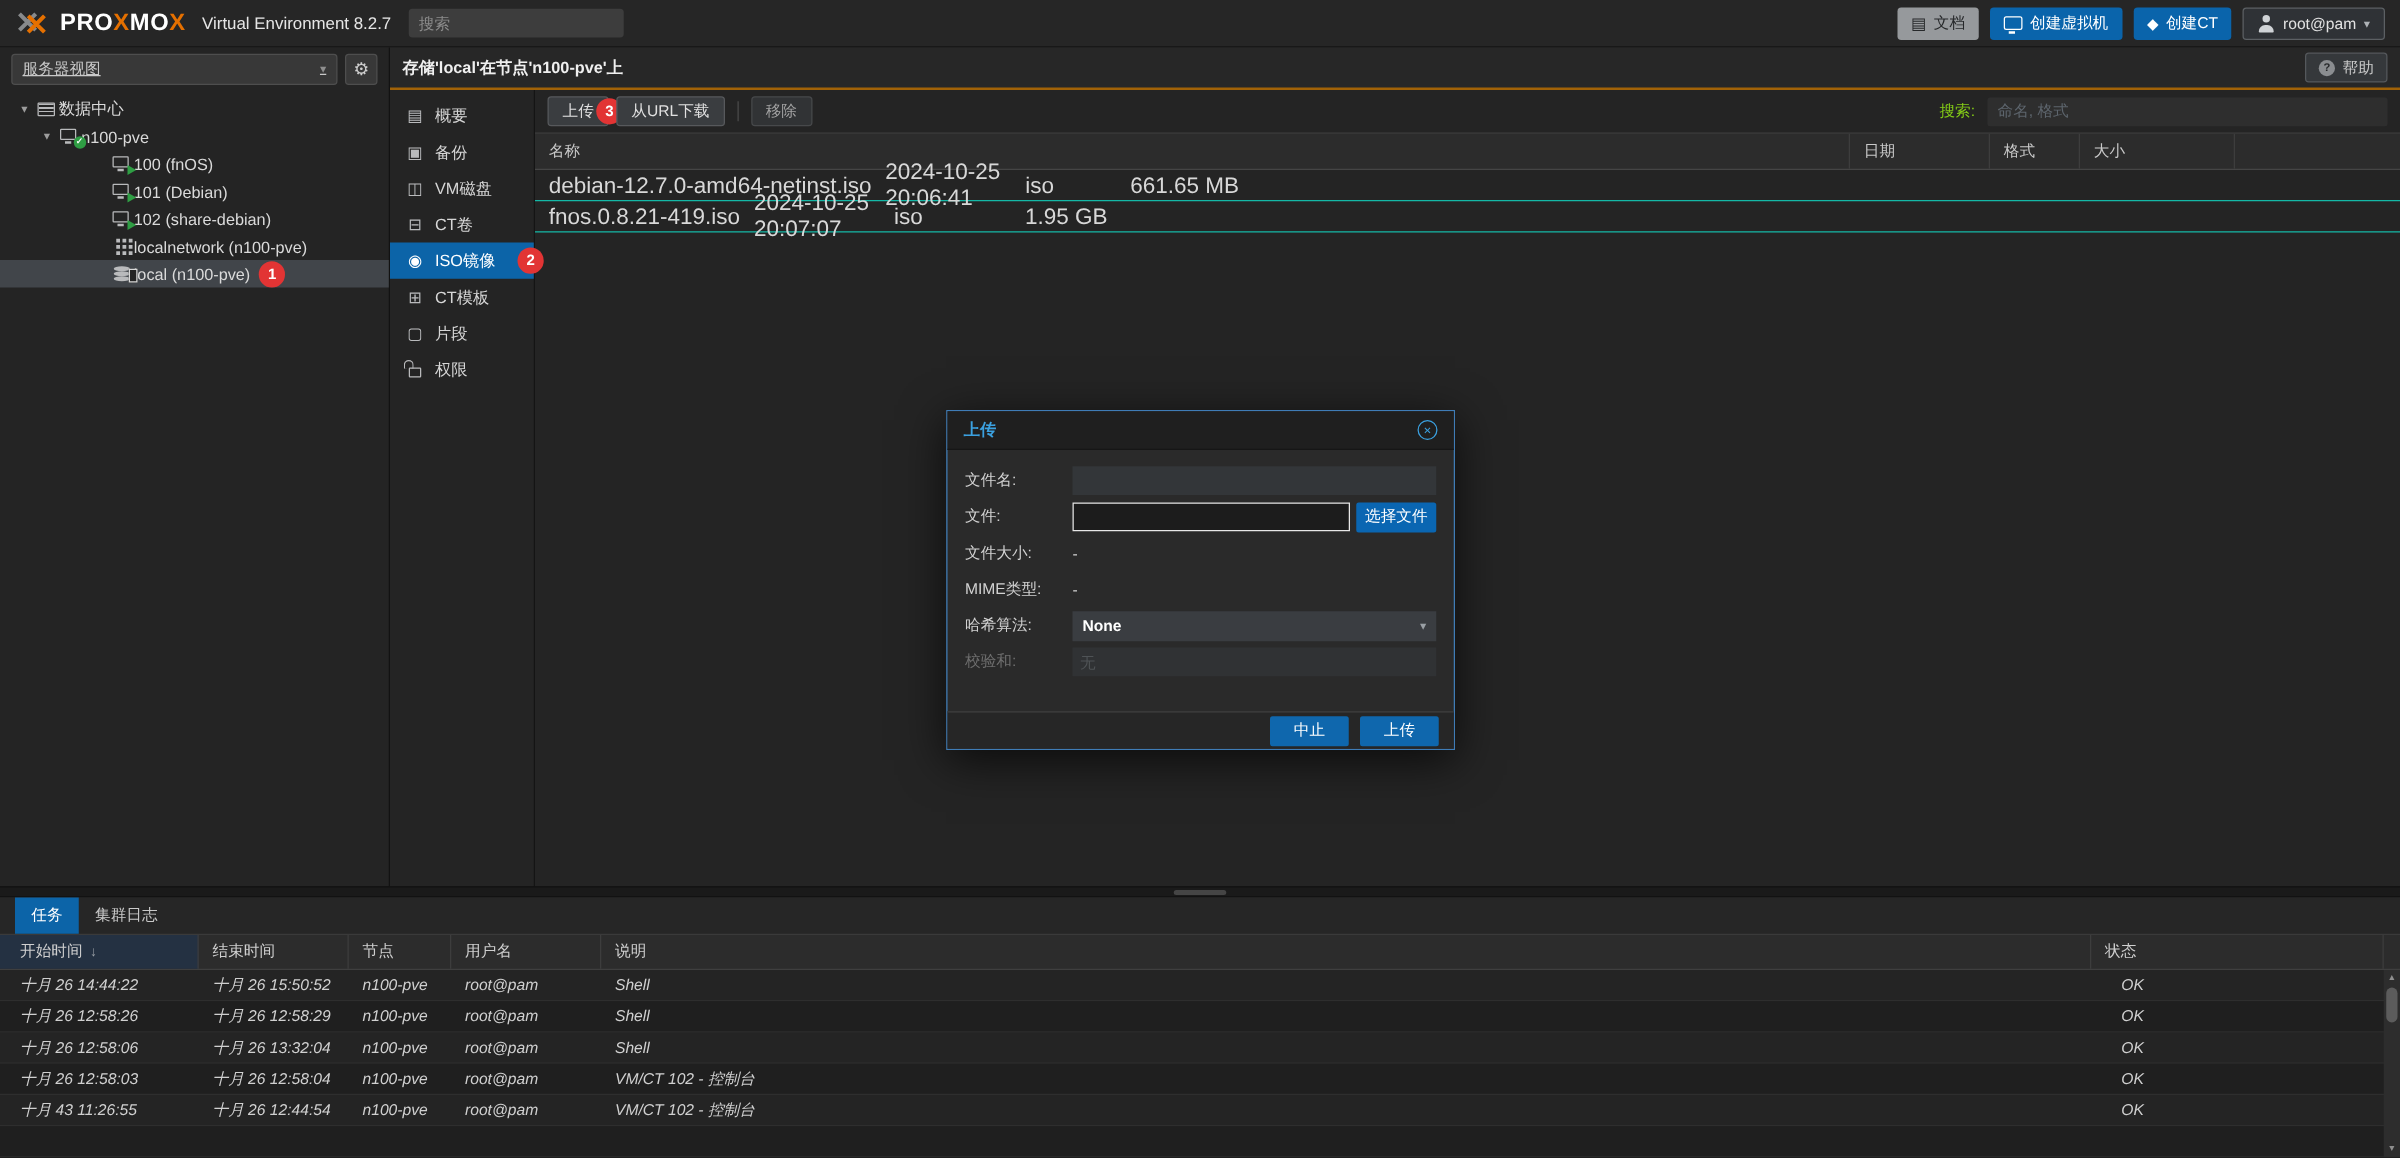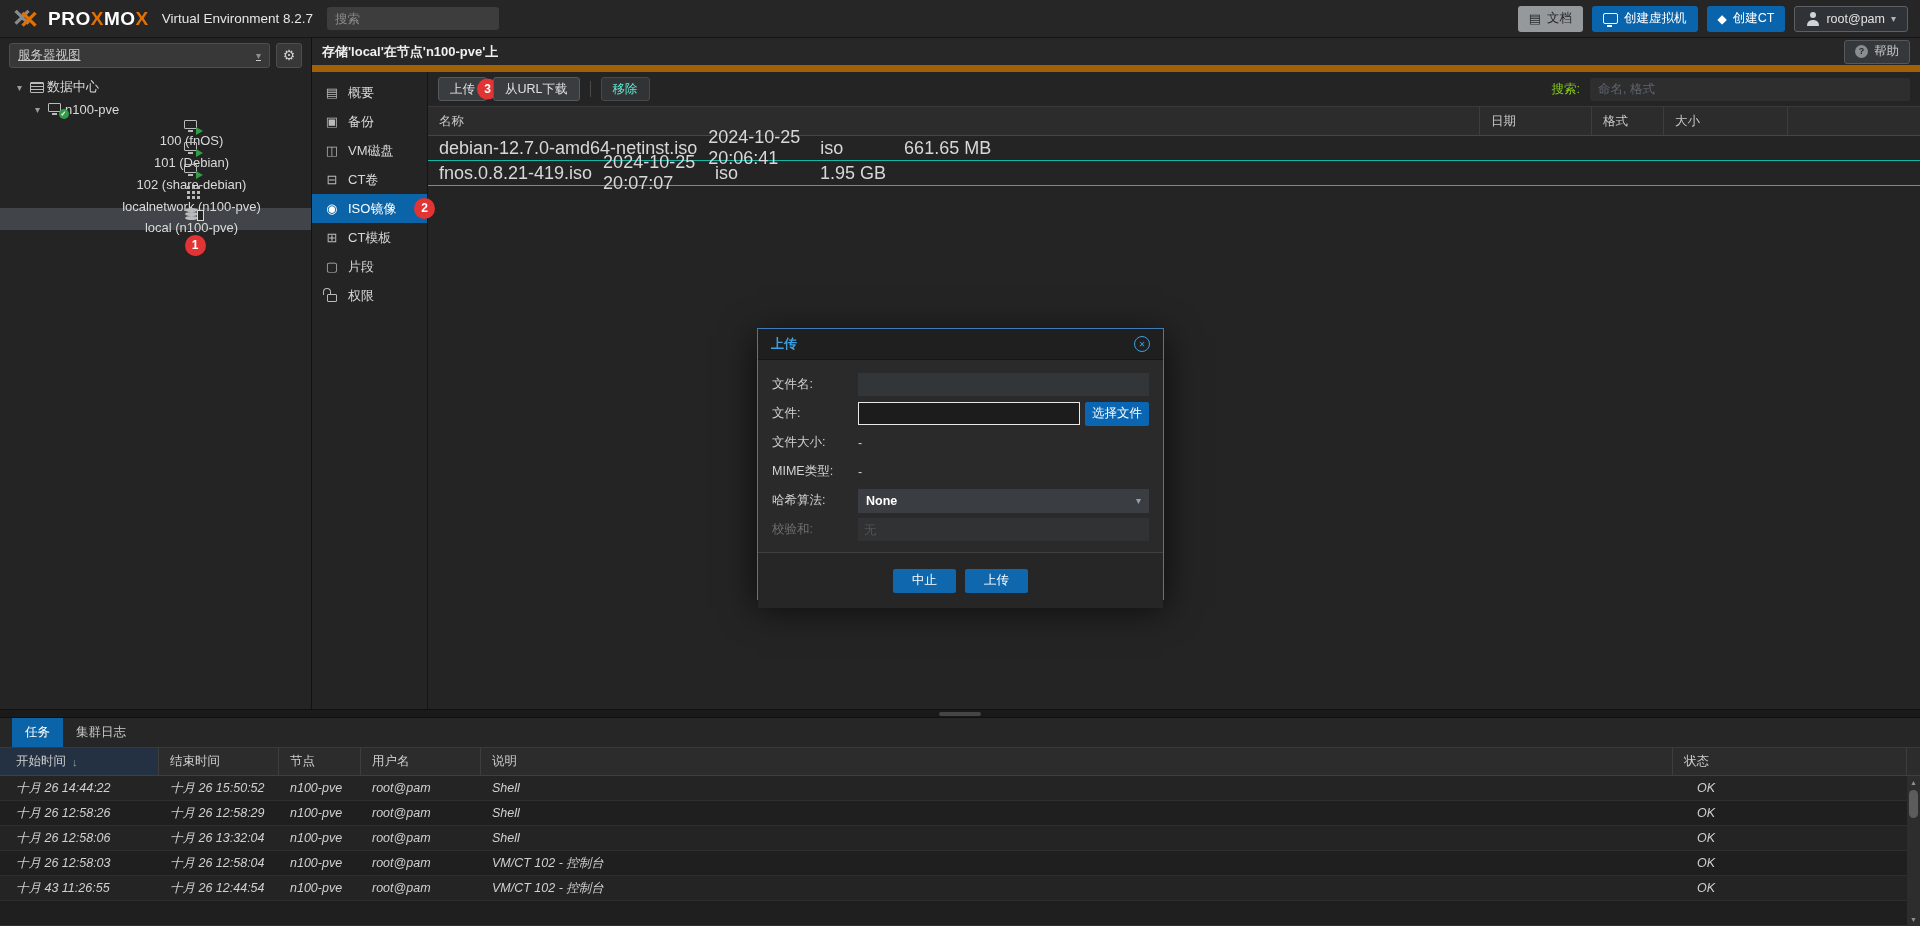--- a/index.html
+++ b/index.html
@@ -47,42 +47,42 @@
     display:flex; align-items:center; padding:0 8px; color:#c9c9c9; font-size:12.5px; cursor:pointer;text-decoration:underline; }
   .viewcombo .cc { margin-left:auto; font-size:10px; color:#8f8f8f; }
   .gearbtn { width:26px; height:25px; background:#383838; border:1px solid #4e4e4e; border-radius:3px;
     display:flex; align-items:center; justify-content:center; color:#cfcfcf; font-size:14px; cursor:pointer; }
   .tree { padding-top:4px; }
   .trow { height:22px; display:flex; align-items:center; font-size:13px; color:#dadada; cursor:pointer; }
   .trow.sel { background:#41454a; }
   .trow .caret { width:15px; text-align:center; font-size:10px; color:#9c9c9c; flex:none; }
   .trow .spacer { width:15px; flex:none; }
   .ticon { width:20px; display:flex; align-items:center; justify-content:center; flex:none; position:relative; }
-  .lvl0 { padding-left:12px; } .lvl1 { padding-left:30px; } .lvl2 { padding-left:72px;flex-direction:column; }
+  .lvl0 { padding-left:12px; } .lvl1 { padding-left:30px; } .lvl2 { padding-left:72px; }
   .ic-dc { width:14px; height:11px; border:1px solid #b9babc;
     background:repeating-linear-gradient(180deg,#b9babc 0 1px,transparent 1px 3px); border-radius:1px; }
   .ic-vm { position:relative; width:15px; height:13px; }
   .ic-vm .scr { position:absolute; left:0; top:0; width:13px; height:9px; border:1.5px solid #b9babc; border-radius:1px; }
   .ic-vm .stand { position:absolute; left:4px; top:10px; width:5px; height:2px; background:#b9babc; }
   .ic-vm .play { position:absolute; right:-4px; bottom:-2px; width:0; height:0;
     border-left:7px solid #2f9e44; border-top:4.5px solid transparent; border-bottom:4.5px solid transparent; }
   .ic-vm .check { position:absolute; right:-6px; bottom:-3px; width:10px; height:10px; border-radius:50%;
     background:#2f9e44; color:#fff; font-size:7px; line-height:10px; text-align:center; font-weight:bold; }
   .ic-net { width:3px; height:3px; background:#b9babc; margin:0 6px 10px 0;
     box-shadow:5px 0 #b9babc,10px 0 #b9babc,0 5px #b9babc,5px 5px #b9babc,10px 5px #b9babc,0 10px #b9babc,5px 10px #b9babc,10px 10px #b9babc; }
   .ic-db { position:relative; width:13px; height:4px; border-radius:50%; background:#b9babc;
     box-shadow:0 4px 0 #b9babc,0 8px 0 #b9babc; margin-bottom:8px; }
   .ic-db::after { content:""; position:absolute; right:-6px; top:2px; width:5px; height:9px;
     border:1px solid #d9d9d9; background:#242424; }
   .badge { min-width:21px; height:21px; border-radius:50%; background:#e23434; color:#fff;
     font-size:12px; font-weight:bold; line-height:21px; text-align:center; margin-left:7px; flex:none; }
 
   
   .right { flex:1; display:flex; flex-direction:column; min-width:0; }
-  .chead { height:34px; flex:none; border-bottom:7px solid #a16207; display:flex; align-items:center;
+  .chead { height:34px; flex:none; border-bottom:2px solid #a16207; display:flex; align-items:center;
     padding:0 10px; background:#272727; }
   .ctitle { font-weight:bold; color:#efefef; font-size:13px; }
   .helpbtn { margin-left:auto; height:24px; background:#35383b; border:1px solid #55585c; border-radius:3px;
     color:#c8c8c8; display:flex; align-items:center; gap:6px; padding:0 10px; font-size:12.5px; cursor:pointer; }
   .ic-q { width:13px; height:13px; border-radius:50%; background:#8a8d90; color:#26282a; font-size:9px;
     font-weight:bold; line-height:13px; text-align:center; }
   .ic-q::before { content:"?"; }
   .cbody { flex:1; display:flex; min-height:0; }
 
   
@@ -95,21 +95,21 @@
   .nitem .badge { position:absolute; right:-8px; top:4px; }
   .ic-lock { position:relative; width:10px; height:8px; border:1.5px solid #b9babc; border-radius:1px; margin-top:5px; }
   .ic-lock::before { content:""; position:absolute; width:6px; height:6px; border:1.5px solid #b9babc;
     border-bottom:none; border-radius:4px 4px 0 0; left:-5px; top:-7px; }
 
   
   .storage { flex:1; display:flex; flex-direction:column; min-width:0; background:#242424; }
   .toolbar { height:34px; flex:none; display:flex; align-items:center; padding:0 10px; gap:6px; }
   .btn { height:24px; padding:0 11px; background:#3a3d40; border:1px solid #57595c; border-radius:3px;
     color:#e0e0e0; font-size:12.5px; display:flex; align-items:center; cursor:pointer; position:relative; }
-  .btn.disabled { color:#5eead4; background:#313335; border-color:#47494b; cursor:default; }
+  .btn.disabled { color:#a3a3a3; background:#313335; border-color:#47494b; cursor:default; }
   .vsep { width:1px; height:16px; background:#4a4a4a; margin:0 4px; }
   .btn .badge { position:absolute; right:-12px; top:50%; transform:translateY(-50%); }
   .toolbar .sright { margin-left:auto; display:flex; align-items:center; gap:10px; }
   .slabel { color:#84cc16; font-size:12.5px; }
   .filterinput { width:320px; height:23px; background:#2e2e2e; border:none; border-radius:2px;
     color:#ddd; padding:0 8px; font-size:12.5px; }
   .filterinput::placeholder { color:#5d656d; }
 
   .isotable { flex:1; min-height:0; display:flex; flex-direction:column; }
   .ihead { height:30px; flex:none; background:#2c2c2c; border-top:1px solid #3a3a3a;
@@ -170,22 +170,22 @@
   .fileinput { flex:1; height:23px; background:#1c1c1c; border:1px solid #e8e8e8; color:#ddd; padding:0 6px; font-size:12.5px; }
   .choosebtn { width:64px; height:24px; margin-left:5px; background:#0a66b2; color:#fff; border:none;
     border-radius:2px; font-size:12.5px; cursor:pointer; flex:none; }
   .dinput { flex:1; height:23px; background:#333639; border:none; color:#9a9a9a; padding:0 6px; font-size:12.5px; }
   .dinput.dim { background:#303234; }
   .dinput.dim::placeholder { color:#4f5356; }
   .mval { color:#cfcfcf; font-size:12.5px; }
   .mselect { flex:1; height:24px; background:#3a3d41; display:flex; align-items:center; padding:0 8px;
     color:#fff; font-weight:bold; font-size:12.5px; cursor:pointer; }
   .mselect .cc { margin-left:auto; font-size:10px; color:#9aa0a5; font-weight:normal; }
-  .mfoot { height:56px; flex:none; border-top:1px solid #404040; background:#262626;
-    display:flex; align-items:center; justify-content:center; gap:9px; padding:0 12px; }
+  .mfoot { height:30px; flex:none; border-top:1px solid #404040; background:#262626;
+    display:flex; align-items:center; justify-content:flex-end; gap:9px; padding:0 12px; }
   .mbtn { width:63px; height:24px; background:#0f67ad; color:#fff; border:none; border-radius:2px;
     font-size:12.5px; cursor:pointer; }
 </style>
 </head>
 <body>
 
 <div class="app">
 
   <div class="topbar">
     <div class="logo">

